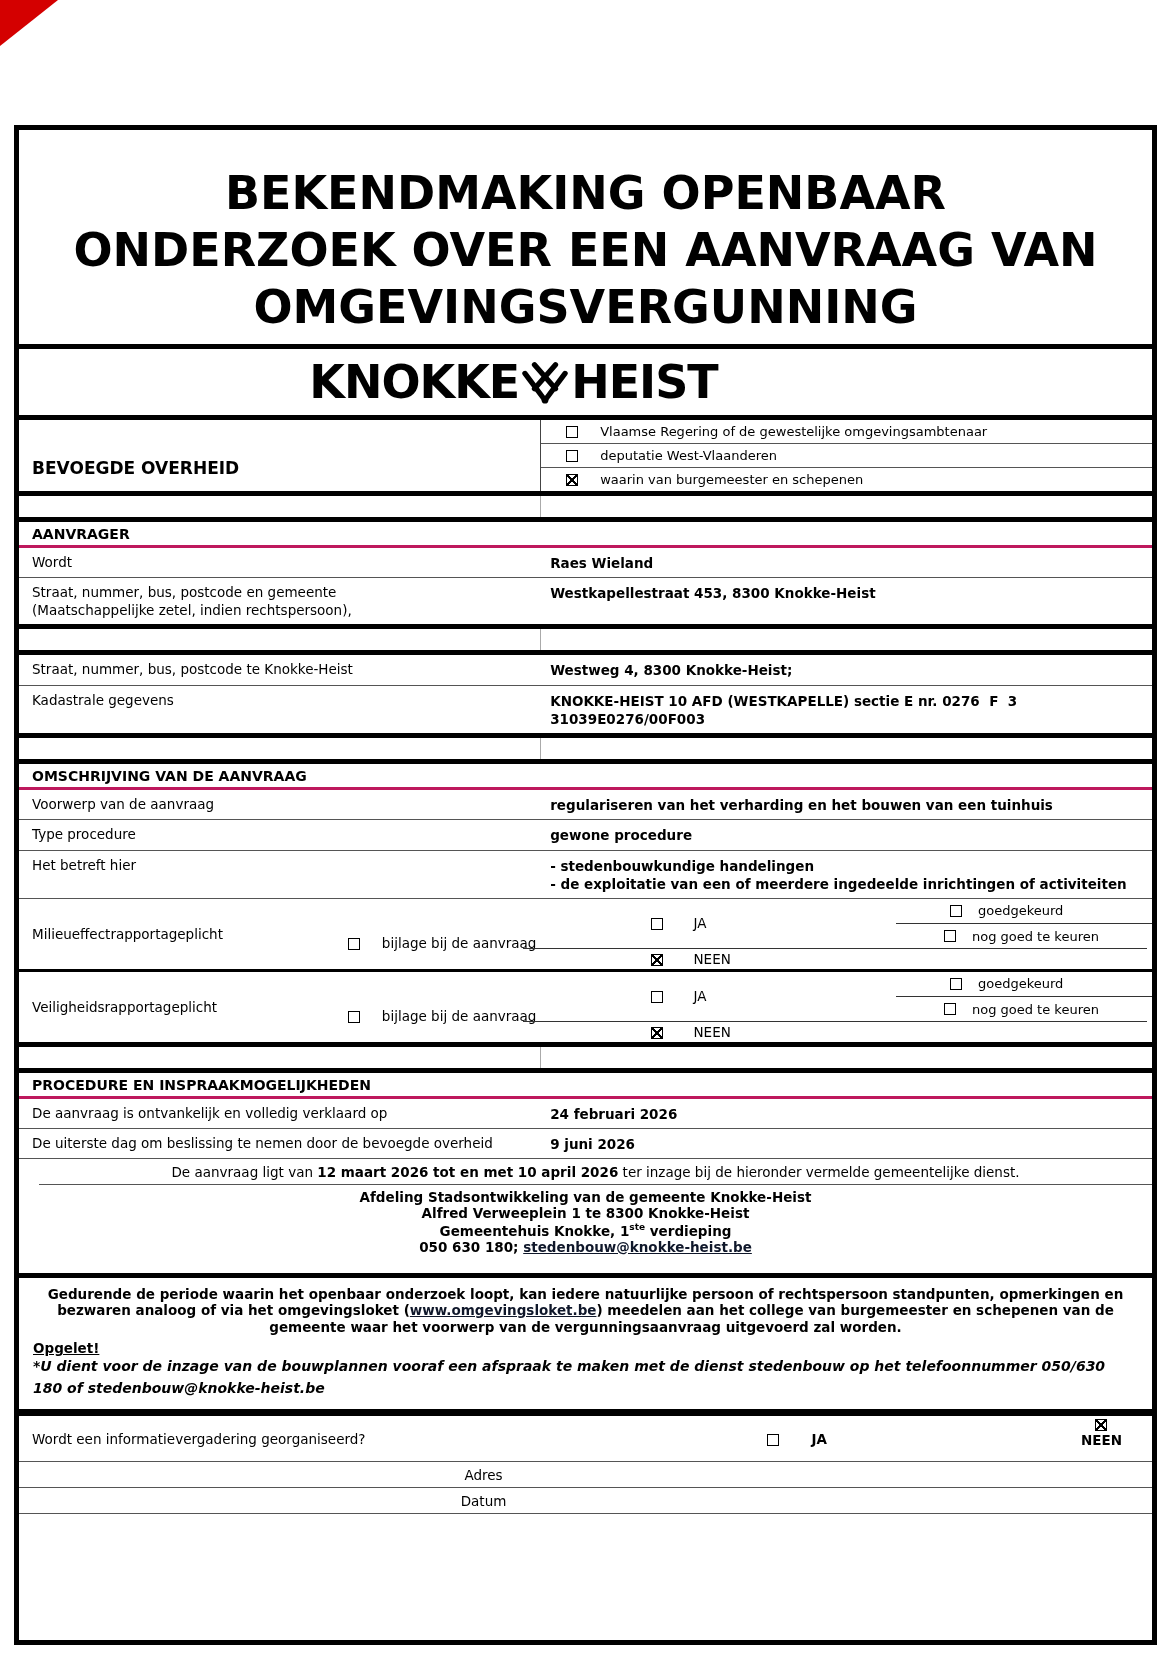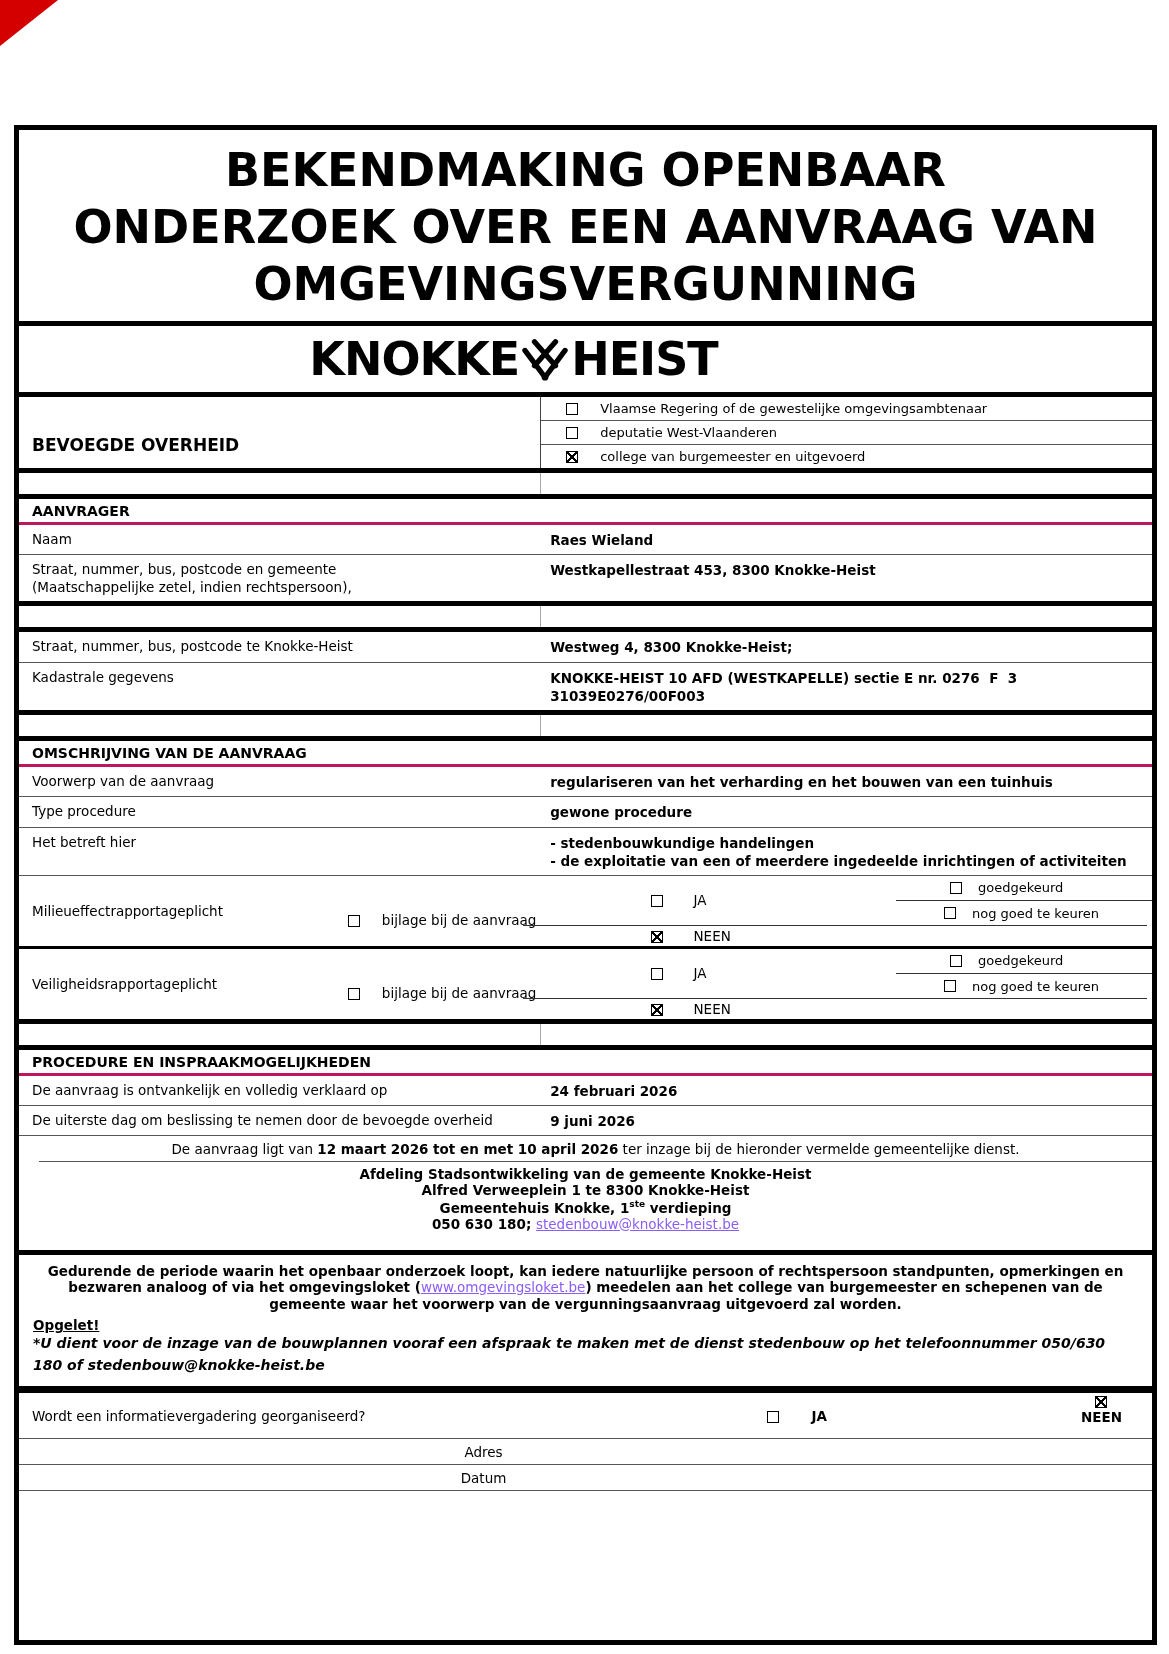--- a/index.html
+++ b/index.html
@@ -4,21 +4,21 @@
 <style>
   html,body{margin:0;padding:0;background:#fff;}
   .page{position:relative;width:1169px;height:1654px;background:#fff;overflow:hidden;
         font-family:"DejaVu Sans","Liberation Sans",sans-serif;color:#000;}
   .corner{position:absolute;top:0;left:0;width:0;height:0;
           border-top:46px solid #d40000;border-right:58px solid transparent;}
   .frame{position:absolute;left:14px;top:125px;width:1133px;bottom:9px;
          border:5px solid #000;display:flex;flex-direction:column;box-sizing:content-box;}
   
   .title-sec{border-bottom:5px solid #000;text-align:center;padding:12px 6px 8px;
-             font-weight:bold;font-size:46px;line-height:1.24;letter-spacing:0;}
+             font-weight:bold;font-size:46px;line-height:1.24;letter-spacing:0;margin-top:23px;}
   
   .logo-sec{border-bottom:5px solid #000;height:66px;display:flex;align-items:center;justify-content:center;}
   .logo{display:flex;align-items:flex-end;font-size:46px;font-weight:bold;letter-spacing:-1px;
         transform:translateX(-72px);line-height:1;}
   .logo svg{margin:0 3px;display:block;}
   
   .sec{border-bottom:5px solid #000;}
   .sec-header{font-weight:bold;font-size:14px;padding:4px 0 3px 13px;border-bottom:3px solid #be185d;}
   .row2{display:flex;border-bottom:1px solid #555;font-size:13.5px;}
   .row2:last-child{border-bottom:none;}
@@ -52,21 +52,21 @@
   .rap-neen{position:absolute;left:55.8%;top:52px;}
   .rap-ja .cb,.rap-neen .cb{margin-right:26px;}
   .rap-right{position:absolute;left:77.4%;right:0;top:0;}
   .rap-right .rr{display:flex;align-items:center;font-size:13px;}
   .rap-right .rr1{height:24px;border-bottom:1px solid #333;padding-left:54px;}
   .rap-right .rr2{height:25px;padding-left:48px;}
   .rap-right .cb{margin-right:16px;}
   
   .inzage{text-align:center;font-size:13.5px;padding:5px 0 4px;border-bottom:1px solid #555;margin-left:20px;}
   .dienst{text-align:center;font-weight:bold;font-size:13.5px;line-height:1.18;padding:5px 0 17px;}
-  a.lnk{color:#8b5cf6;text-decoration:underline;font-weight:normal;cursor:pointer;}
+  a.lnk{color:#0f172a;text-decoration:underline;font-weight:bold;cursor:pointer;}
   sup{font-size:9px;}
   
   .notice{border-bottom:7px solid #000;padding:8px 14px 10px;font-size:13.5px;}
   .notice .para{font-weight:bold;text-align:center;line-height:1.22;}
   .opgelet{font-weight:bold;text-decoration:underline;margin-top:5px;font-size:13.5px;}
   .afspraak{font-weight:bold;font-style:italic;line-height:1.55;font-size:14px;}
   
   .final{display:flex;flex-direction:column;flex:1;}
   .q-row{position:relative;height:45px;border-bottom:1px solid #555;font-size:13.5px;}
   .q-text{position:absolute;left:13px;top:15px;}
@@ -116,33 +116,33 @@
         <div class="bev-opt">
           <span class="cb"></span>
           <span>Vlaamse Regering of de gewestelijke omgevingsambtenaar</span>
         </div>
         <div class="bev-opt">
           <span class="cb"></span>
           <span>deputatie West-Vlaanderen</span>
         </div>
         <div class="bev-opt">
           <span class="cb checked"></span>
-          <span>college van burgemeester en uitgevoerd</span>
+          <span>waarin van burgemeester en schepenen</span>
         </div>
       </div>
     </div>
 
     <div class="gap">
         <i></i>
       </div>
 
     <div class="sec">
       <div class="sec-header">AANVRAGER</div>
       <div class="row2">
-        <div class="lab">Naam</div>
+        <div class="lab">Wordt</div>
         <div class="val">Raes Wieland</div>
       </div>
       <div class="row2">
         <div class="lab">Straat, nummer, bus, postcode en gemeente
 (Maatschappelijke zetel, indien rechtspersoon),</div>
         <div class="val">Westkapellestraat 453, 8300 Knokke-Heist</div>
       </div>
     </div>
 
     <div class="gap">

